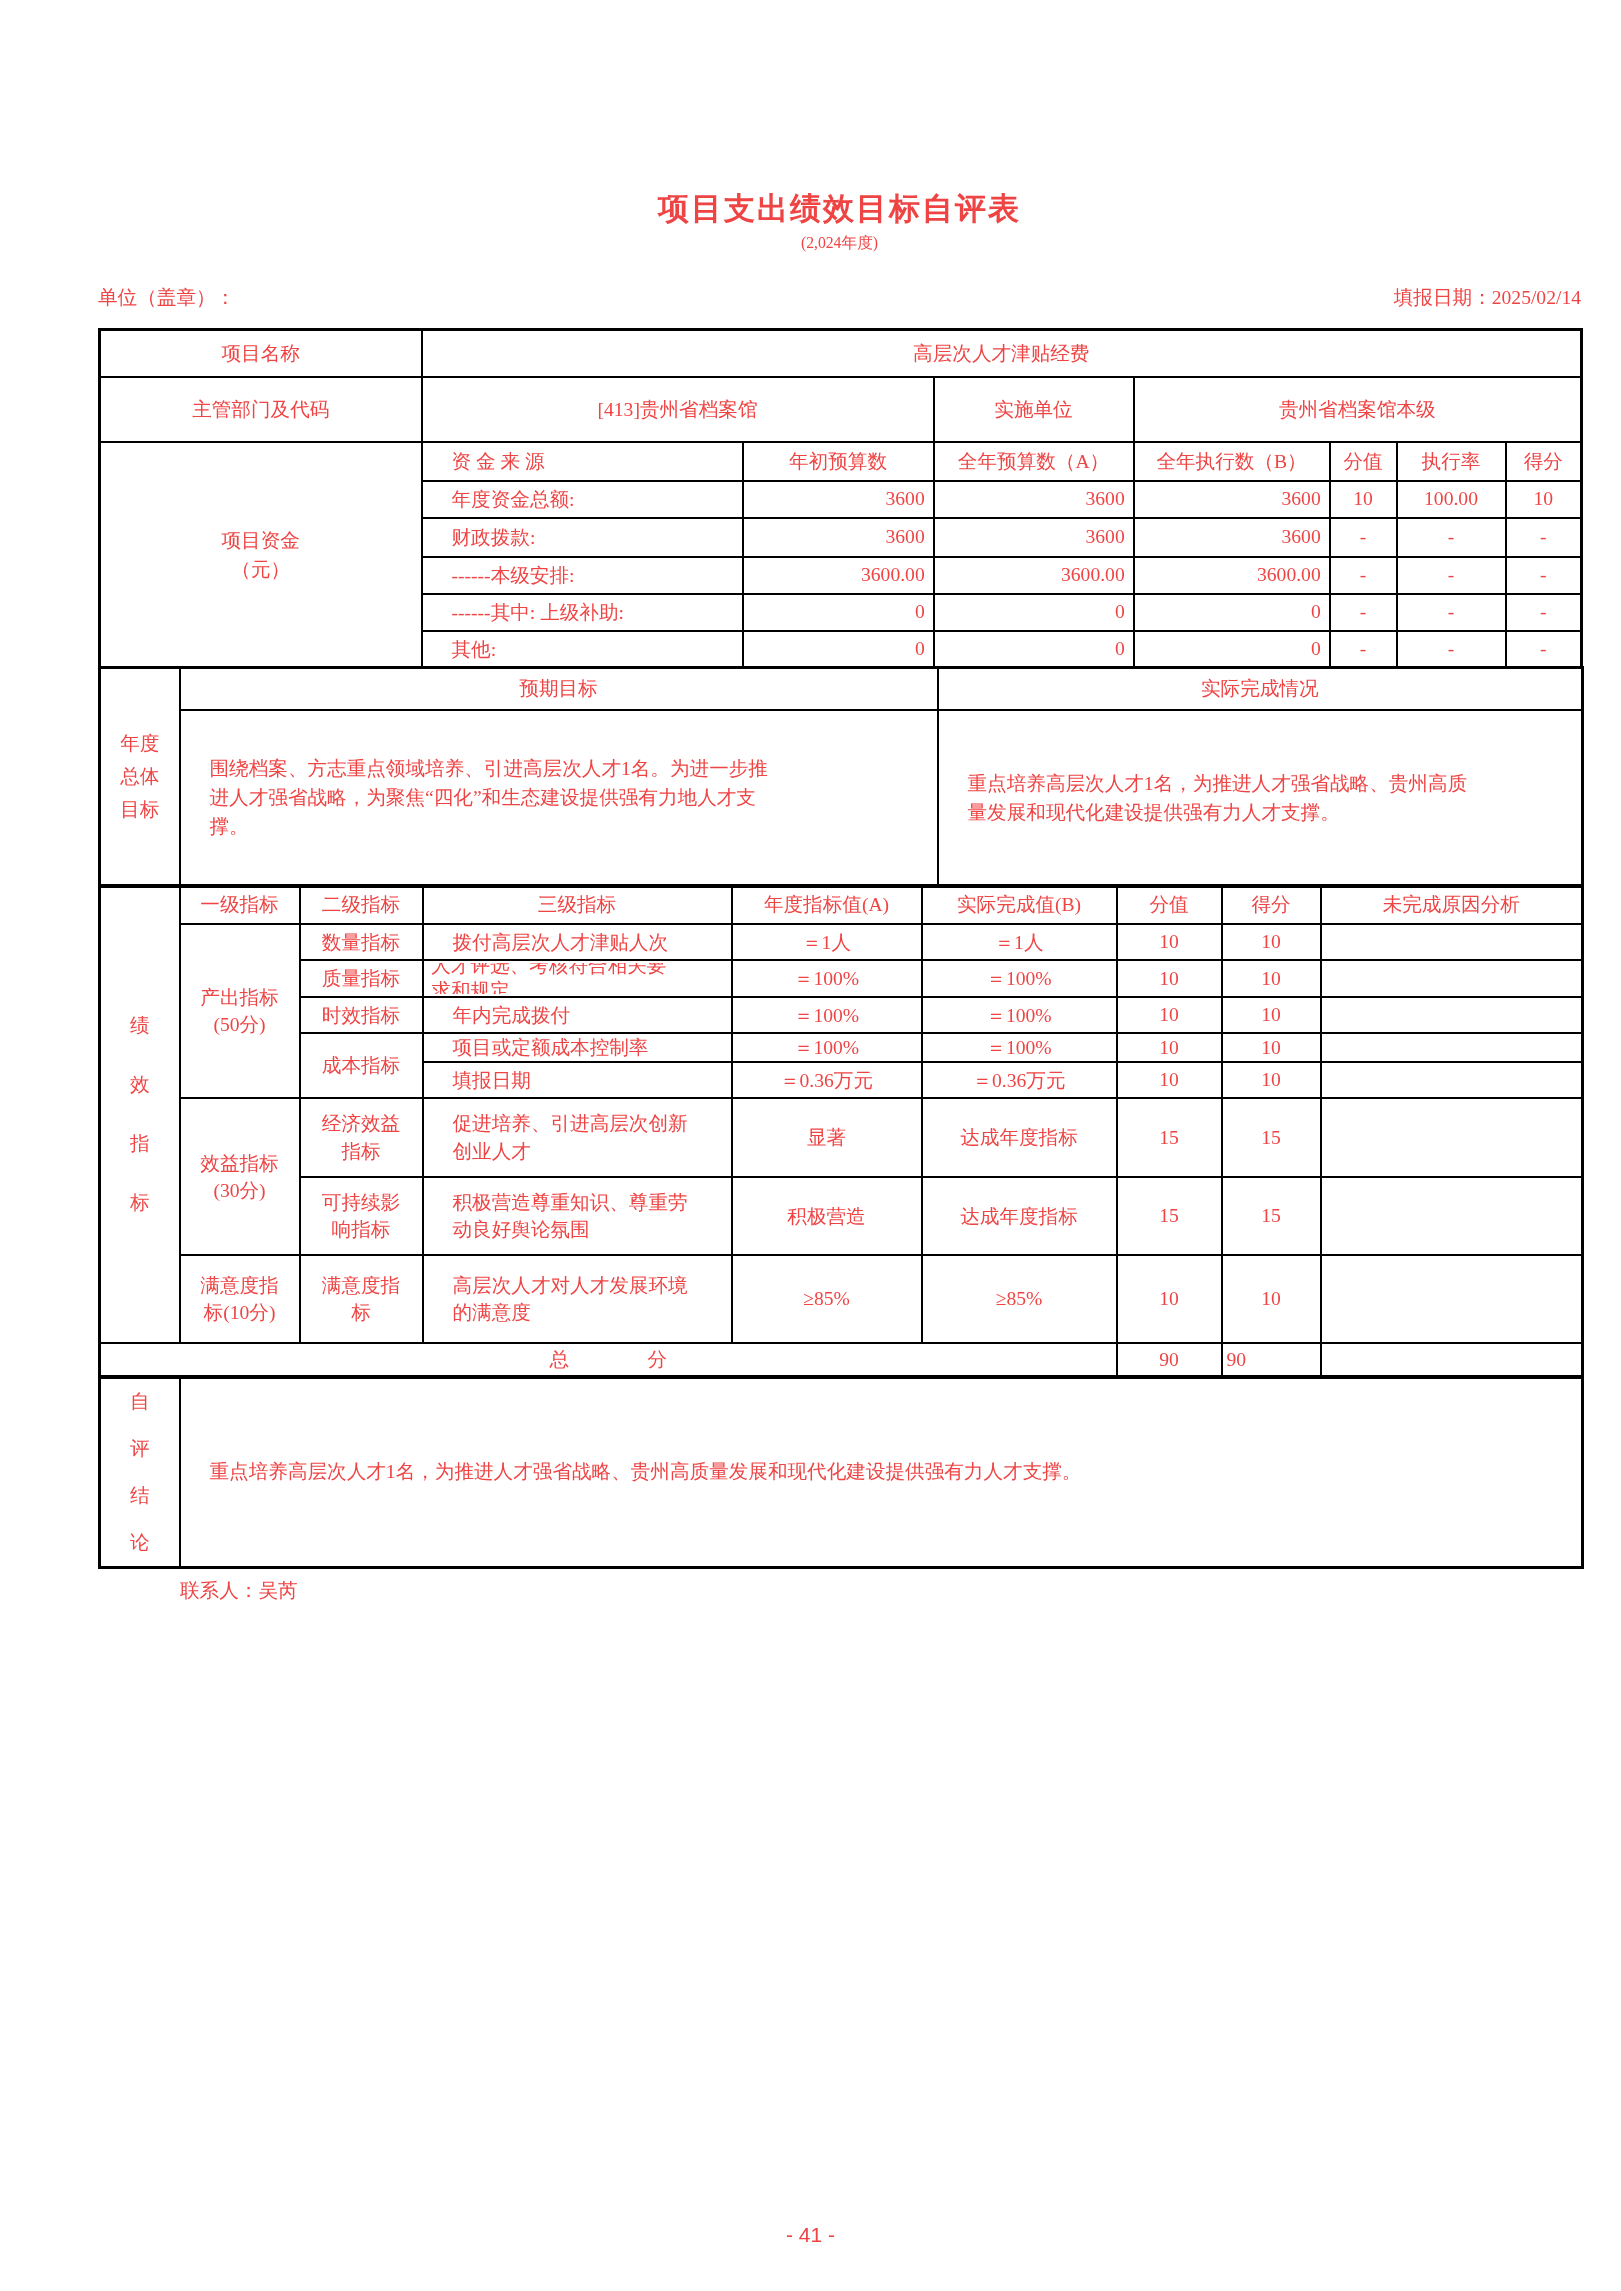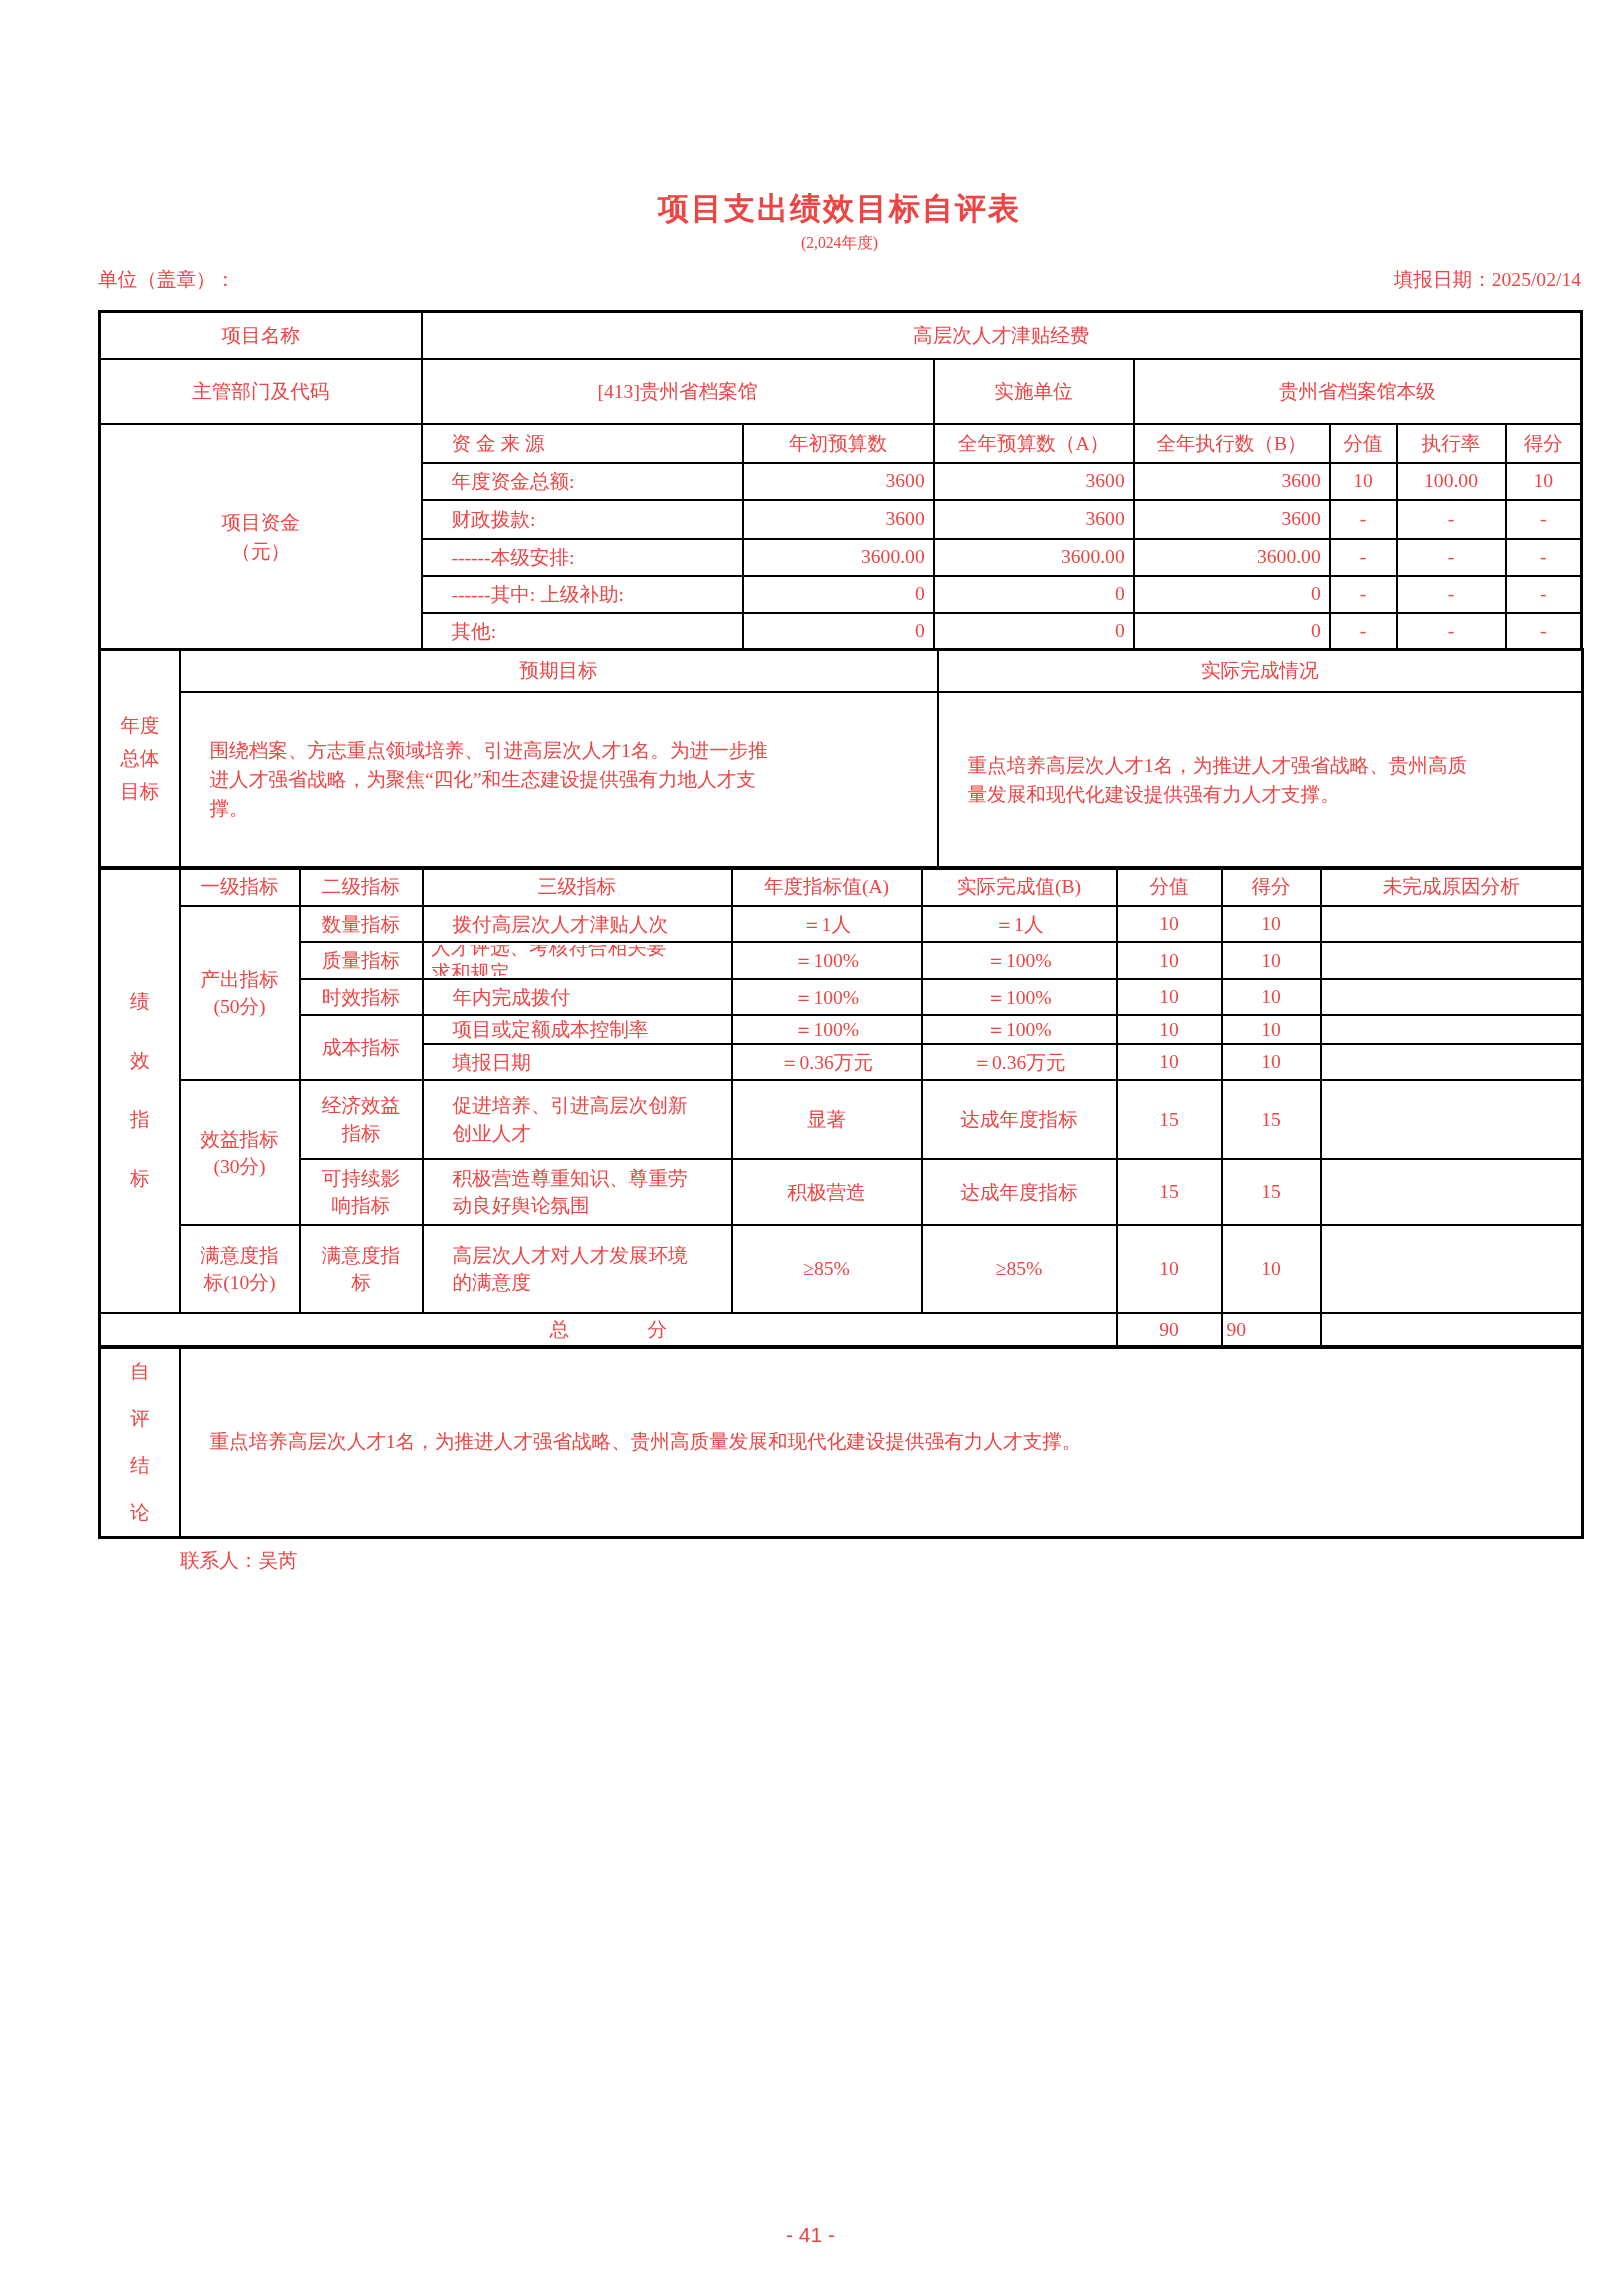--- a/index.html
+++ b/index.html
@@ -7,21 +7,21 @@
     position:relative;
     width:1621px;height:2292px;
     background:#ffffff;
     font-family:"Liberation Serif","DejaVu Serif",serif;
     color:#ef4444;
     overflow:hidden;
   }
   .content{position:absolute;left:98px;top:192px;width:1483px;}
   .doc-title{font-size:31px;font-weight:bold;text-align:center;letter-spacing:2px;line-height:33px;}
   .doc-subtitle{font-size:15.7px;text-align:center;margin-top:7.8px;}
-  .meta{display:flex;justify-content:space-between;font-size:19.6px;margin-top:12px;}
+  .meta{display:flex;justify-content:space-between;font-size:19.6px;margin-top:30px;}
   table{border-collapse:collapse;table-layout:fixed;width:1483px;border:3.9px solid #000;}
   .tjoin{margin-top:-3.9px;}
   td{border:2.9px solid #000;padding:0 7.8px;font-size:19.6px;text-align:center;vertical-align:middle;overflow:hidden;}
   td.l{text-align:left;padding-left:29px;}
   td.r{text-align:right;}
   .pre{white-space:pre-line;}
   .vlab{white-space:pre-line;text-align:center;padding:0;}
   .goal-text{font-size:19.6px;line-height:29px;}
   .clipwrap{height:31px;overflow:hidden;display:flex;align-items:center;padding:0;}
   .clipwrap .in{line-height:24.5px;white-space:pre-line;text-align:left;}
@@ -236,21 +236,21 @@
         <td class="pre ml">经济效益
 指标</td>
         <td class="l pre ml">促进培养、引进高层次创新
 创业人才</td>
         <td>显著</td>
         <td>达成年度指标</td>
         <td>15</td>
         <td>15</td>
         <td></td>
       </tr>
-      <tr style="height:66px;font-family:Liberation Serif, serif;">
+      <tr style="height:78px;font-family:Liberation Serif, serif;">
         <td class="pre ml">可持续影
 响指标</td>
         <td class="l pre ml">积极营造尊重知识、尊重劳
 动良好舆论氛围</td>
         <td>积极营造</td>
         <td>达成年度指标</td>
         <td>15</td>
         <td>15</td>
         <td></td>
       </tr>

